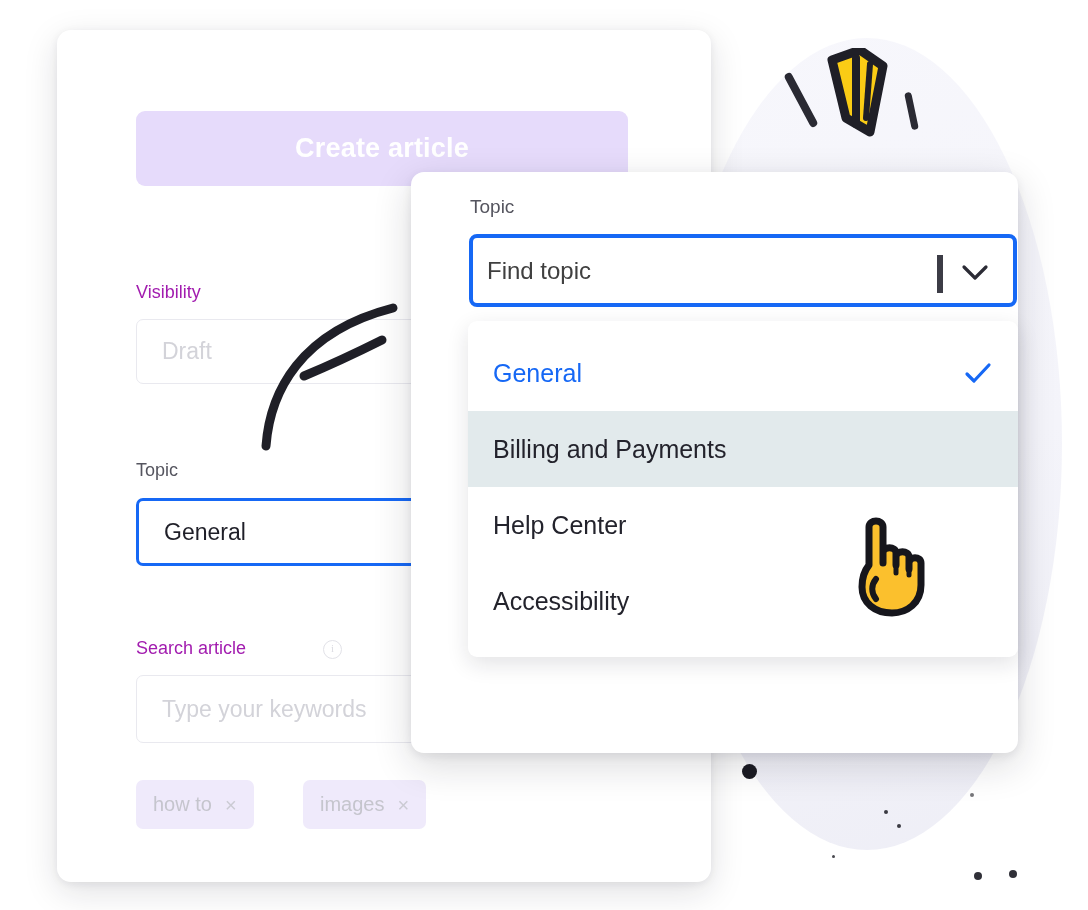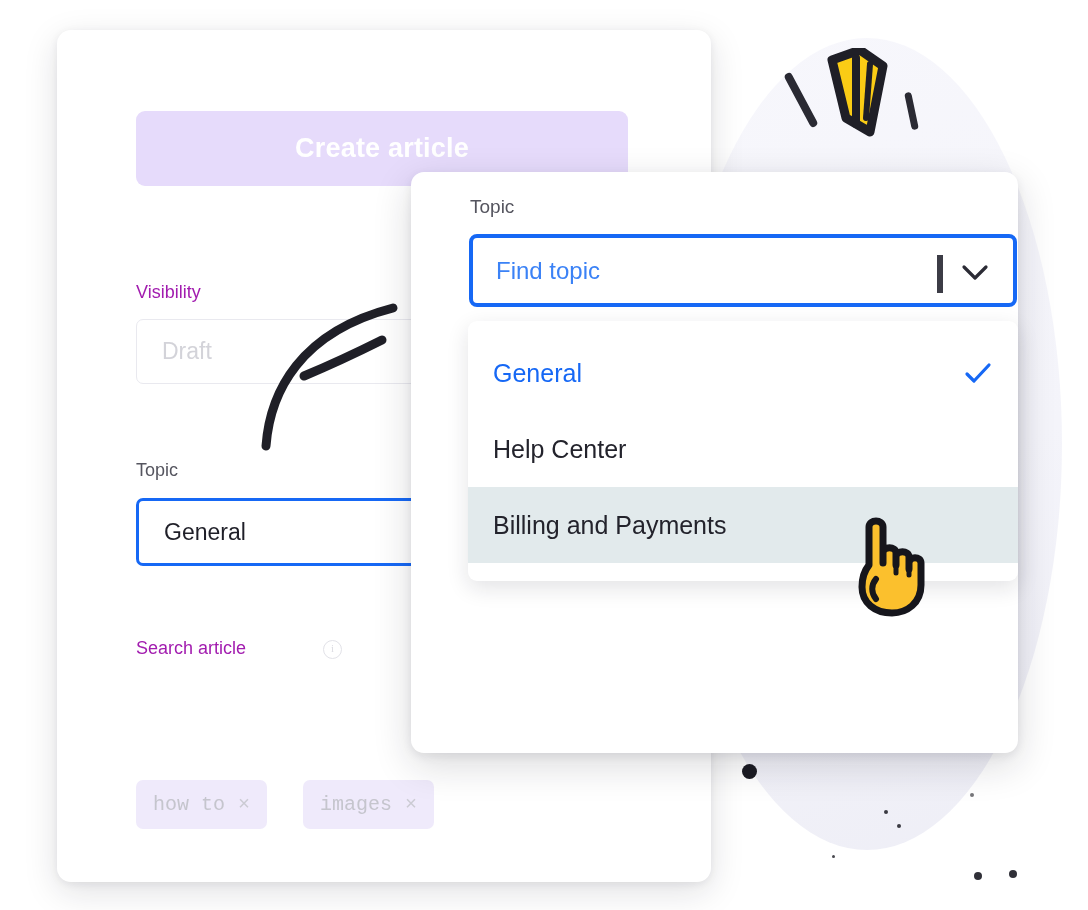--- a/index.html
+++ b/index.html
@@ -147,21 +147,21 @@
     box-sizing: border-box;
     height: 49px;
     border-radius: 7px;
     background: #efeafb;
     display: flex;
     align-items: center;
     padding: 0 17px;
     font-size: 20px;
     color: #c5c5cd;
     gap: 13px;
-    font-family: Liberation Mono, monospace;
+    font-family: Liberation Sans, sans-serif;
     cursor: pointer;
   }
   .tag .x {
     font-size: 20px;
     color: #cbcbd3;
     line-height: 1;
   }
 
   
   .doodle {
@@ -199,23 +199,23 @@
     top: 62px;
     width: 548px;
     height: 73px;
     border: 4px solid #1668f5;
     border-radius: 8px;
     background: #fff;
     display: flex;
     align-items: center;
   }
   .dd-input .ph {
-    margin-left: 23px;
+    margin-left: 14px;
     font-size: 24px;
-    color: #3b82f6;
+    color: #404040;
     font-family: "Liberation Sans", sans-serif;
   }
   .caret {
     position: absolute;
     right: 70px;
     top: 17px;
     width: 6px;
     height: 38px;
     background: #3c3c46;
   }
@@ -293,20 +293,21 @@
 
     <div class="field-box" style="left:79px; top:289px; width:492px; height:65px;">Draft</div>
 
     <div class="field-label dark" style="left:79px; top:430px;">Topic</div>
 
     <div class="field-box focused" style="left:79px; top:468px; width:492px; height:68px;">General</div>
 
     <div class="field-label" style="left:79px; top:608px;">Search article</div>
     <div class="info-icon" style="left:266px; top:610px;">i</div>
 
+    <div class="field-box" style="left:79px; top:645px; width:492px; height:68px;">Type your keywords</div>
 
     <div class="tag" style="left:79px; top:750px;">
       <span>how to</span>
       <span class="x">×</span>
     </div>
     <div class="tag" style="left:246px; top:750px;">
       <span>images</span>
       <span class="x">×</span>
     </div>
   </div>
@@ -336,29 +337,32 @@
 
       <div class="dd-item selected">
         <span>General</span>
         <span class="check">
           <svg width="30" height="24" viewBox="0 0 30 24">
             <path d="M4 13 L11 20 L26 4" fill="none" stroke="#1668f5" stroke-width="3.2" stroke-linecap="round" stroke-linejoin="round"></path>
           </svg>
         </span>
       </div>
 
+      <div class="dd-item hovered">
+        <span>Billing and Payments</span>
+      </div>
+
       <div class="dd-item">
         <span>Help Center</span>
       </div>
 
-      <div class="dd-item hovered">
-        <span>Billing and Payments</span>
+
+      <div class="dd-item">
+        <span>Accessibility</span>
       </div>
-
-
     </div>
   </div>
 
   <div class="hand">
     <svg width="96" height="106" viewBox="0 0 96 106">
       <g fill="#fbc02d" stroke="#16161c" stroke-width="7" stroke-linejoin="round" stroke-linecap="round">
         <path d="M26 52 L26 14 C26 6, 40 6, 40 14 L40 50
                  L40 40 C40 33, 53 33, 53 40 L53 52
                  L53 44 C53 37, 66 37, 66 44 L66 56
                  L66 50 C66 43, 78 43, 78 50 L78 72

